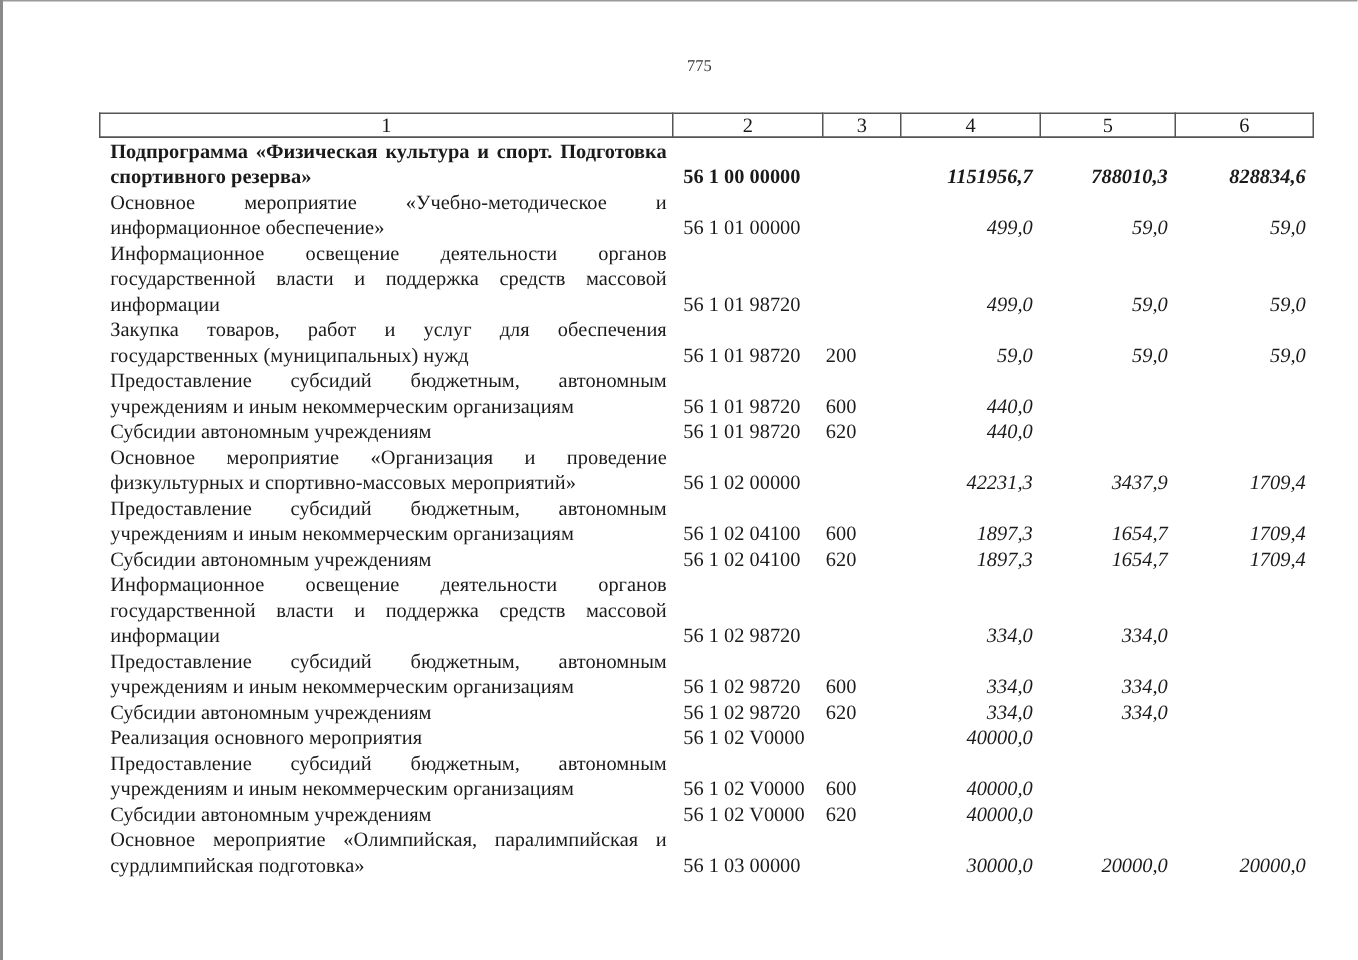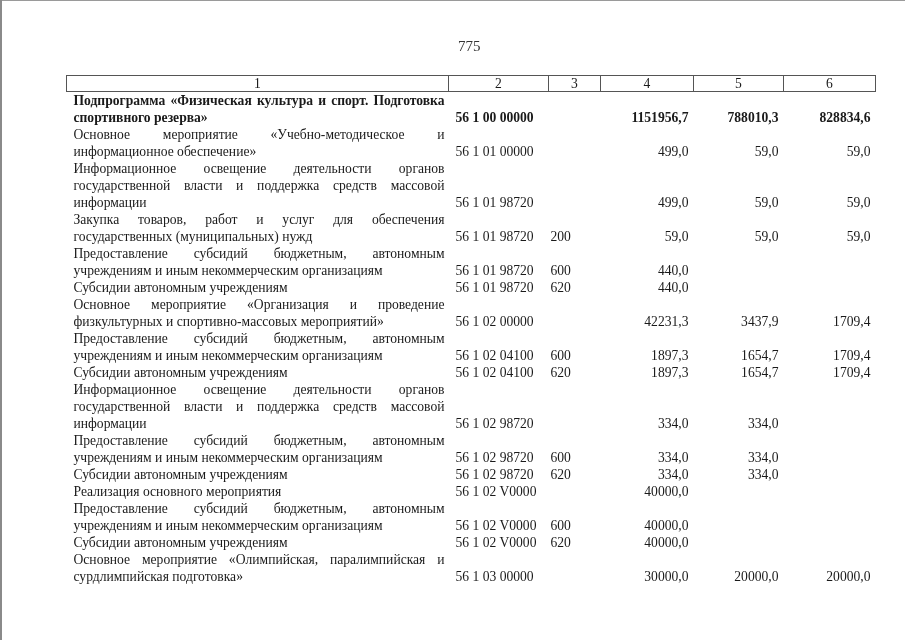--- a/index.html
+++ b/index.html
@@ -2,36 +2,36 @@
 <html><head>
 <meta charset="utf-8">
 <style>
   html, body { margin: 0; padding: 0; }
   body {
     width: 905px; height: 640px; background: #ffffff; position: relative; overflow: hidden;
     font-family: "Liberation Serif", "DejaVu Serif", serif; color: #1a1a1a;
   }
   .frame-edge-left { position: absolute; left: 0; top: 0; width: 2px; height: 640px; background: #8a8a8a; }
   .frame-edge-top { position: absolute; left: 0; top: 0; width: 905px; height: 1px; background: #9a9a9a; }
-  .page-number { position: absolute; left: 458px; top: 38px; font-size: 15px; color: #333; }
+  .page-number { position: absolute; left: 458px; top: 38px; font-size: 11px; color: #333; }
   table.budget {
     position: absolute; left: 66px; top: 75px; border-collapse: collapse; table-layout: fixed;
     font-size: 13.6px; line-height: 17px;
   }
   col.c1 { width: 382px; } col.c2 { width: 100px; } col.c3 { width: 52px; }
   col.c4 { width: 93px; } col.c5 { width: 90px; } col.c6 { width: 92px; }
   thead th {
     border: 1px solid #555; font-weight: normal; text-align: center; height: 15px; line-height: 15px;
     padding: 0; font-size: 13.6px;
   }
   tbody td { padding: 0; vertical-align: bottom; }
   td.name { padding-left: 7px; padding-right: 4px; text-align: justify; text-align-last: left; }
   td.code { padding-left: 7px; white-space: nowrap; margin-left: 44px; }
   td.type { padding-left: 2px; white-space: nowrap; margin-left: 44px; }
-  td.num { text-align: right; padding-right: 5px; white-space: nowrap; }
+  td.num { text-align: right; padding-right: 5px; white-space: nowrap; font-style: italic; }
   tr.bold td { font-weight: bold; }
 </style>
 </head>
 <body>
 
 <div class="frame-edge-top"></div>
 <div class="frame-edge-left"></div>
 
 <div class="page-number">775</div>
 

